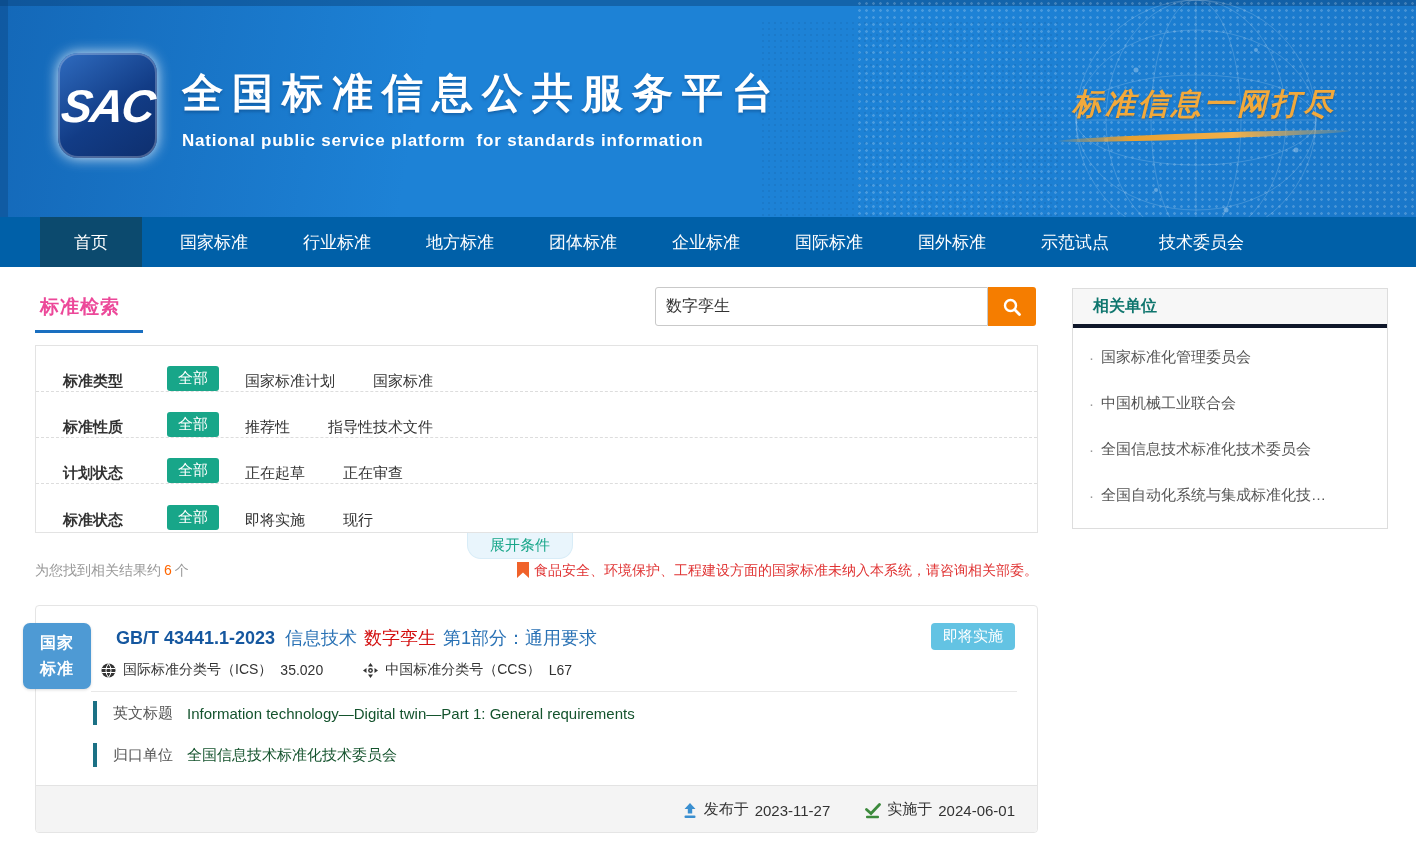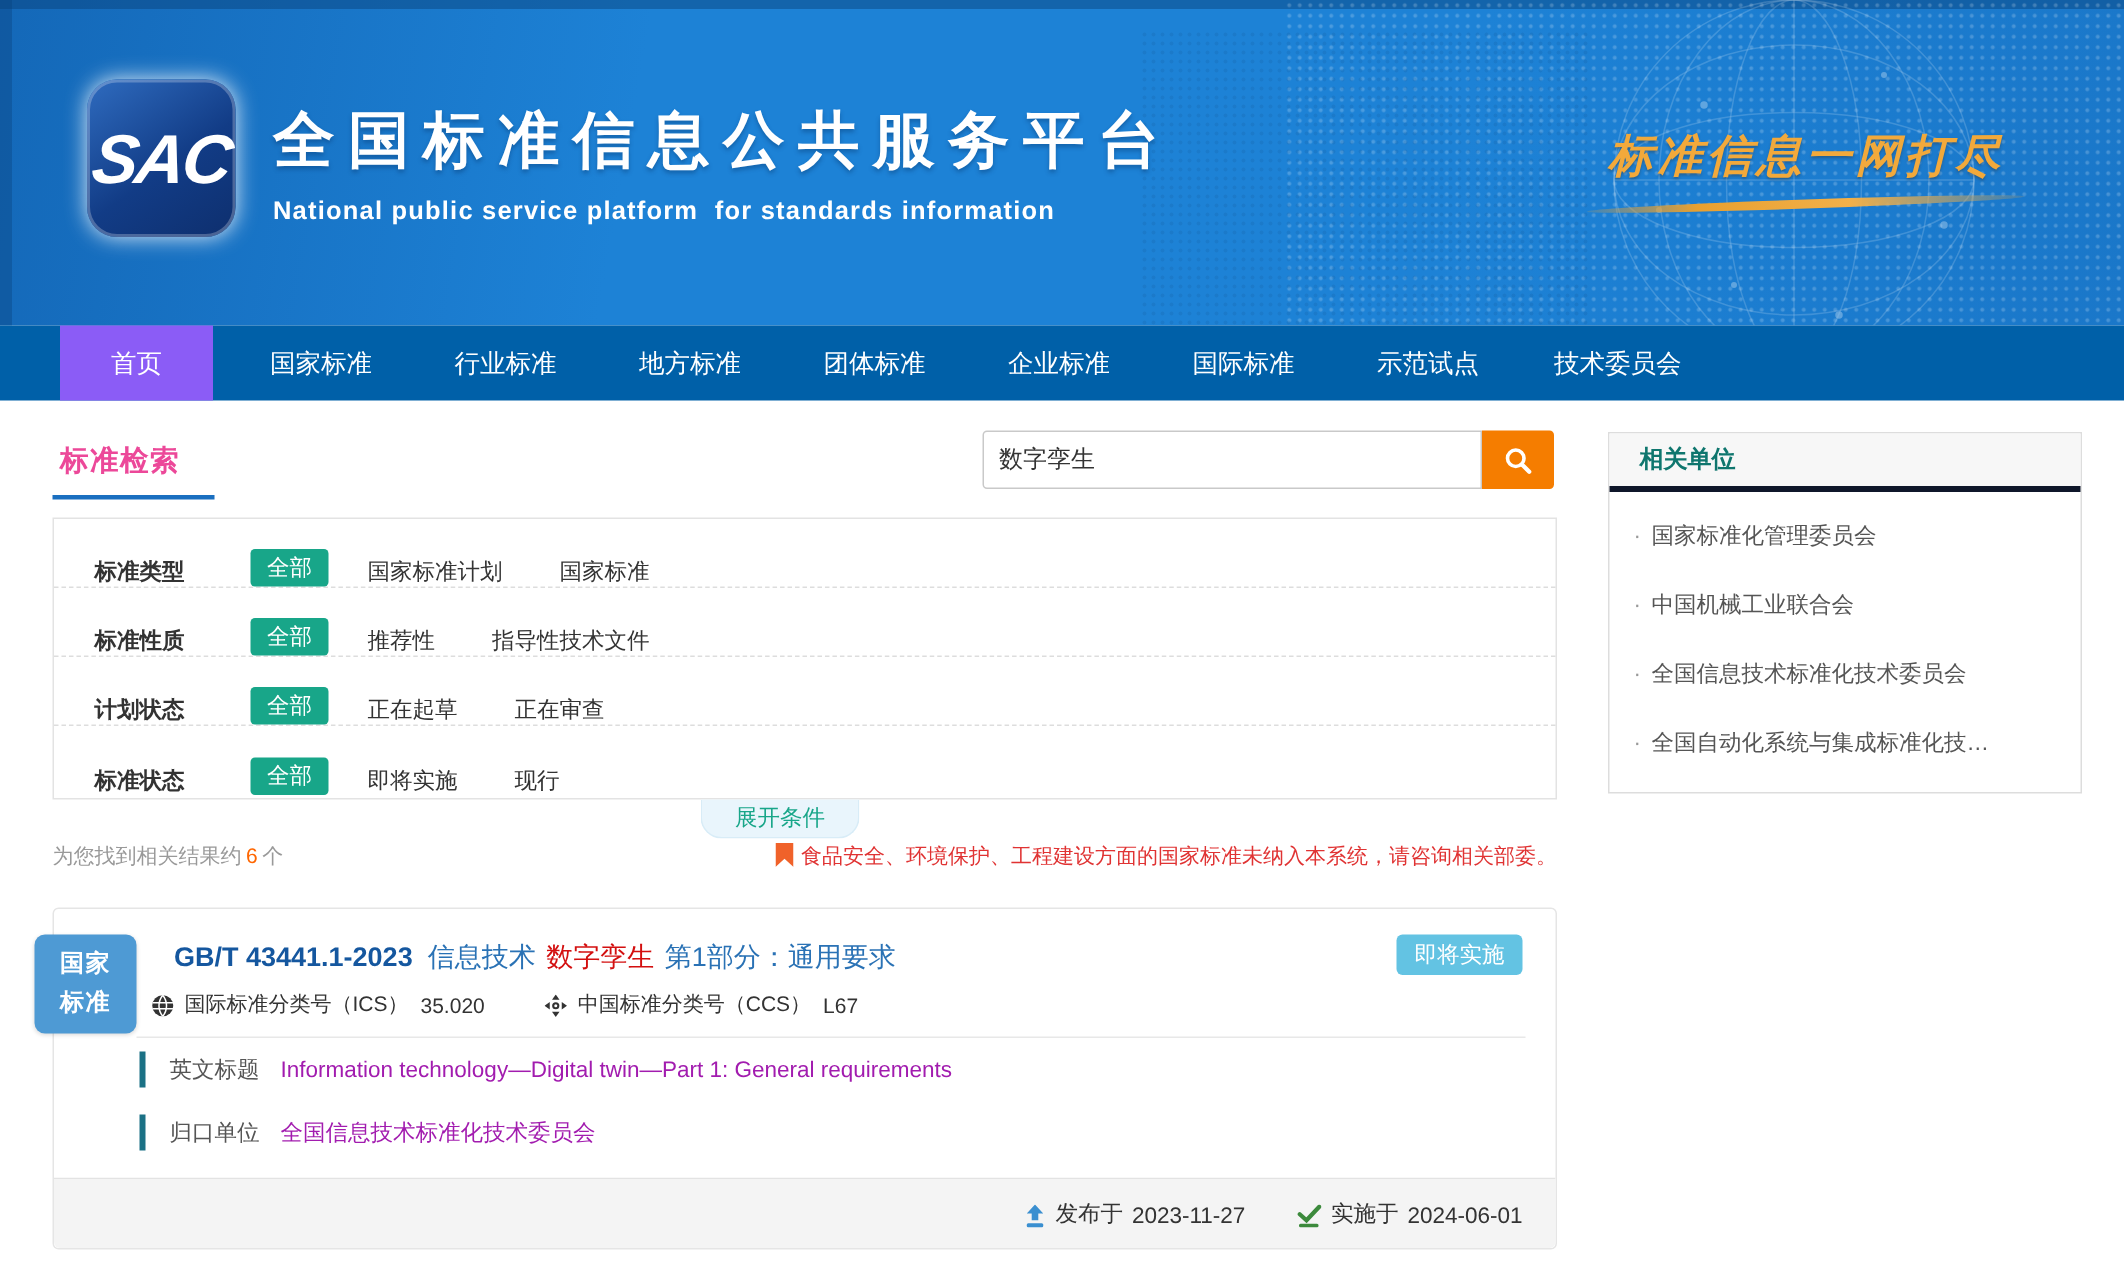--- a/index.html
+++ b/index.html
@@ -30,21 +30,21 @@
   .slogan { color:#f2a93b; font-size:30px; font-weight:bold; font-style:italic; letter-spacing:3px; white-space:nowrap;
     text-shadow:0 1px 2px rgba(60,30,0,.3); }
   .slogan-underline { margin:8px auto 0; width:292px; height:6px; border-radius:50%;
     background: linear-gradient(90deg, rgba(242,169,59,.15), #e8a030 25%, #f2b049 60%, rgba(242,169,59,.15));
     transform: rotate(-2deg); }
 
   
   .nav { position:absolute; left:0; top:217px; width:1416px; height:50px; background:#0060a8; display:flex; align-items:stretch; padding-left:40px; }
   .nav-tab { min-width:102px; padding:0 12px; margin-right:21px; display:flex; align-items:center; justify-content:center;
     color:#fff; font-size:17px; cursor:pointer; white-space:nowrap; }
-  .nav-tab.active { background:#8b5cf6; }
+  .nav-tab.active { background:#0c4a6e; }
 
   
   .section-title { position:absolute; left:40px; top:294px; font-size:19px; font-weight:bold; color:#ec4899; letter-spacing:1px; }
   .section-underline { position:absolute; left:35px; top:330px; width:108px; height:3px; background:#1a6fc0; }
 
   .search-input { position:absolute; left:655px; top:287px; width:333px; height:39px; border:1px solid #c9c9c9; border-radius:3px 0 0 3px;
     font-size:16px; color:#333; padding:0 10px; font-family:inherit; }
   .search-btn { position:absolute; left:988px; top:287px; width:48px; height:39px; background:#f57d00; border:none; border-radius:0 3px 3px 0;
     display:flex; align-items:center; justify-content:center; cursor:pointer; }
 
@@ -79,21 +79,21 @@
   .status-badge { position:absolute; right:22px; top:17px; background:#63c3e3; color:#fff; font-size:15px;
     padding:4px 12px; border-radius:4px; }
   .meta-row { position:absolute; left:65px; top:55px; display:flex; align-items:center; font-size:14px; color:#333; }
   .meta-row .icon { display:flex; margin-right:7px; }
   .meta-row .gap { width:40px; }
   .meta-row .val { margin-left:8px; }
   .card-divider { position:absolute; left:55px; right:20px; top:85px; height:1px; background:#e8e8e8; }
   .info-row { position:absolute; left:57px; display:flex; align-items:center; font-size:15px; }
   .info-row .bar { width:4px; height:24px; background:#1b7185; margin-right:16px; }
   .info-row .lbl { color:#555; margin-right:14px; white-space:nowrap; }
-  .info-row .val { color:#a21caf; white-space:nowrap; }
+  .info-row .val { color:#14532d; white-space:nowrap; }
   .info-row.r0 { top:95px; }
   .info-row.r1 { top:137px; }
   .card-footer { position:absolute; left:0; right:0; bottom:0; height:47px; background:#f4f4f4; border-top:1px solid #e3e3e3;
     border-radius:0 0 4px 4px; display:flex; align-items:center; justify-content:flex-end; padding-right:22px; font-size:15px; color:#333; }
   .date-item { display:flex; align-items:flex-end; margin-left:34px; }
   .date-item svg { margin-right:6px; }
   .date-item .dl { margin-right:6px; }
 
   
   .sidebar { position:absolute; left:1072px; top:288px; width:316px; border:1px solid #ddd; background:#fff; }
@@ -144,20 +144,21 @@
   </div>
 
   <div class="nav">
     <div class="nav-tab active">首页</div>
     <div class="nav-tab">国家标准</div>
     <div class="nav-tab">行业标准</div>
     <div class="nav-tab">地方标准</div>
     <div class="nav-tab">团体标准</div>
     <div class="nav-tab">企业标准</div>
     <div class="nav-tab">国际标准</div>
+    <div class="nav-tab">国外标准</div>
     <div class="nav-tab">示范试点</div>
     <div class="nav-tab">技术委员会</div>
   </div>
 
   <div class="section-title">标准检索</div>
   <div class="section-underline"></div>
   <input class="search-input" type="text" value="数字孪生" style="">
   <button class="search-btn">
     <svg width="20" height="20" viewBox="0 0 20 20">
       <circle cx="8.5" cy="8.5" r="5.5" fill="none" stroke="#fff" stroke-width="2.4"></circle>

